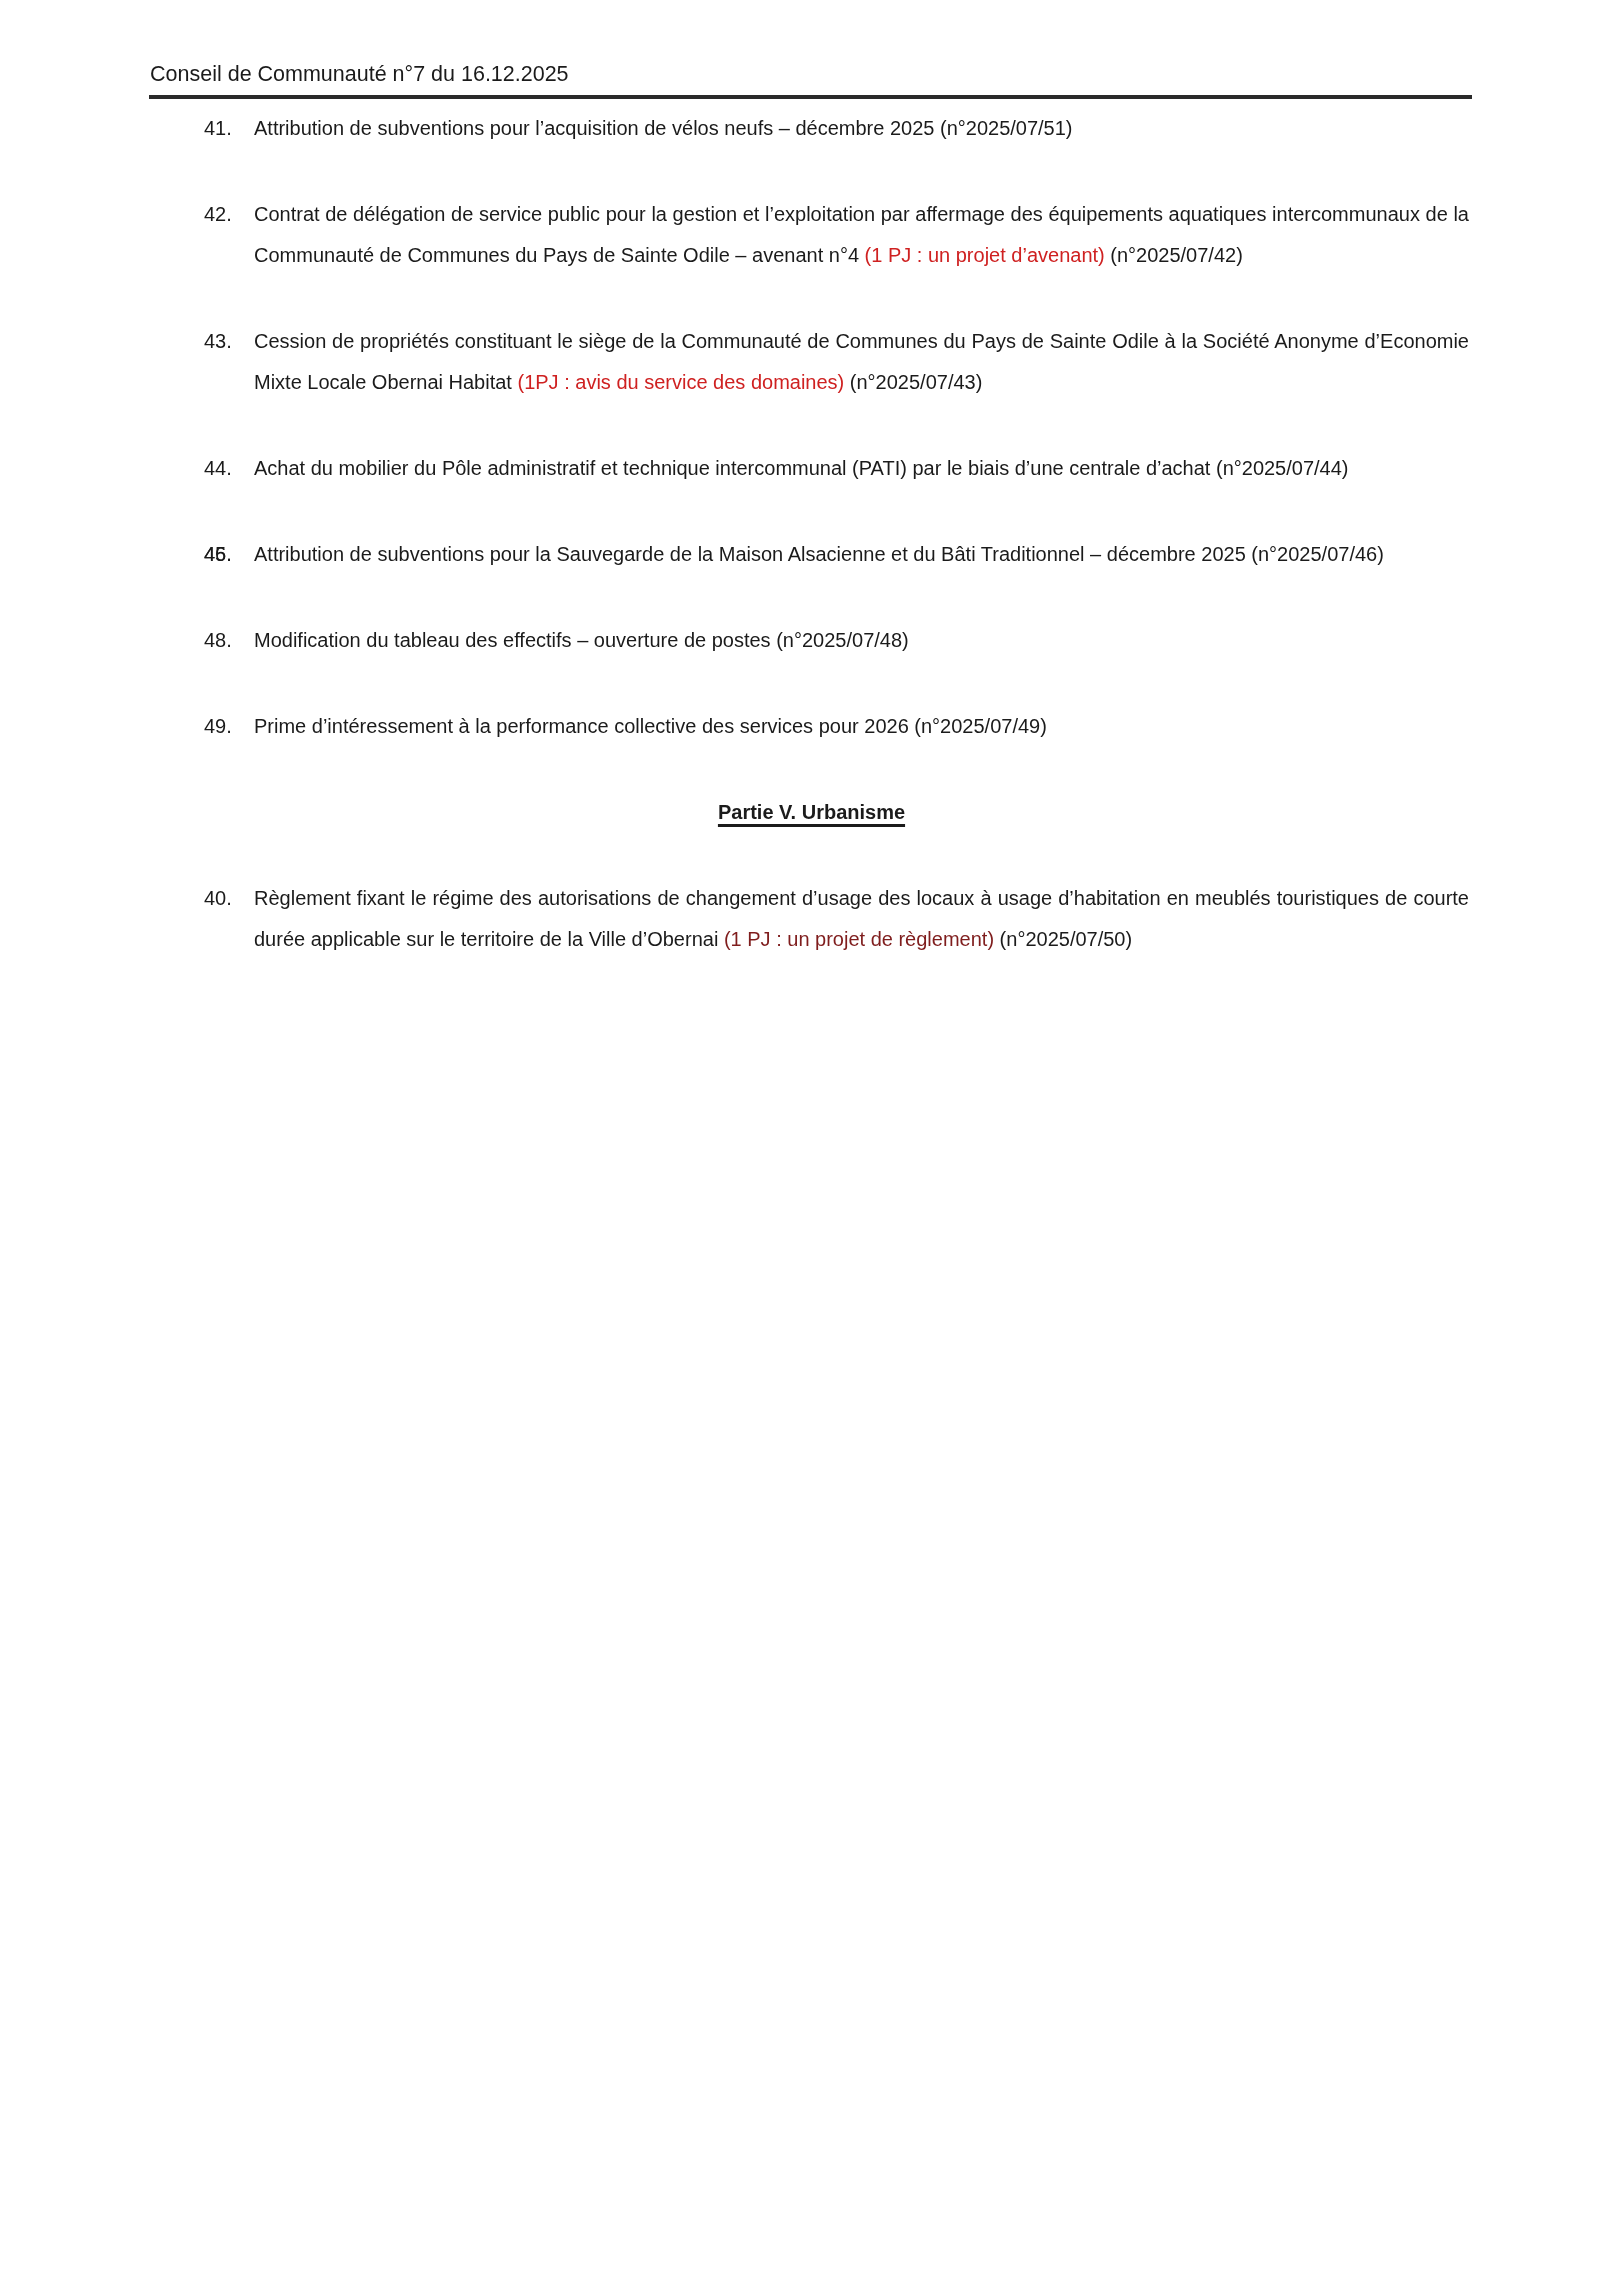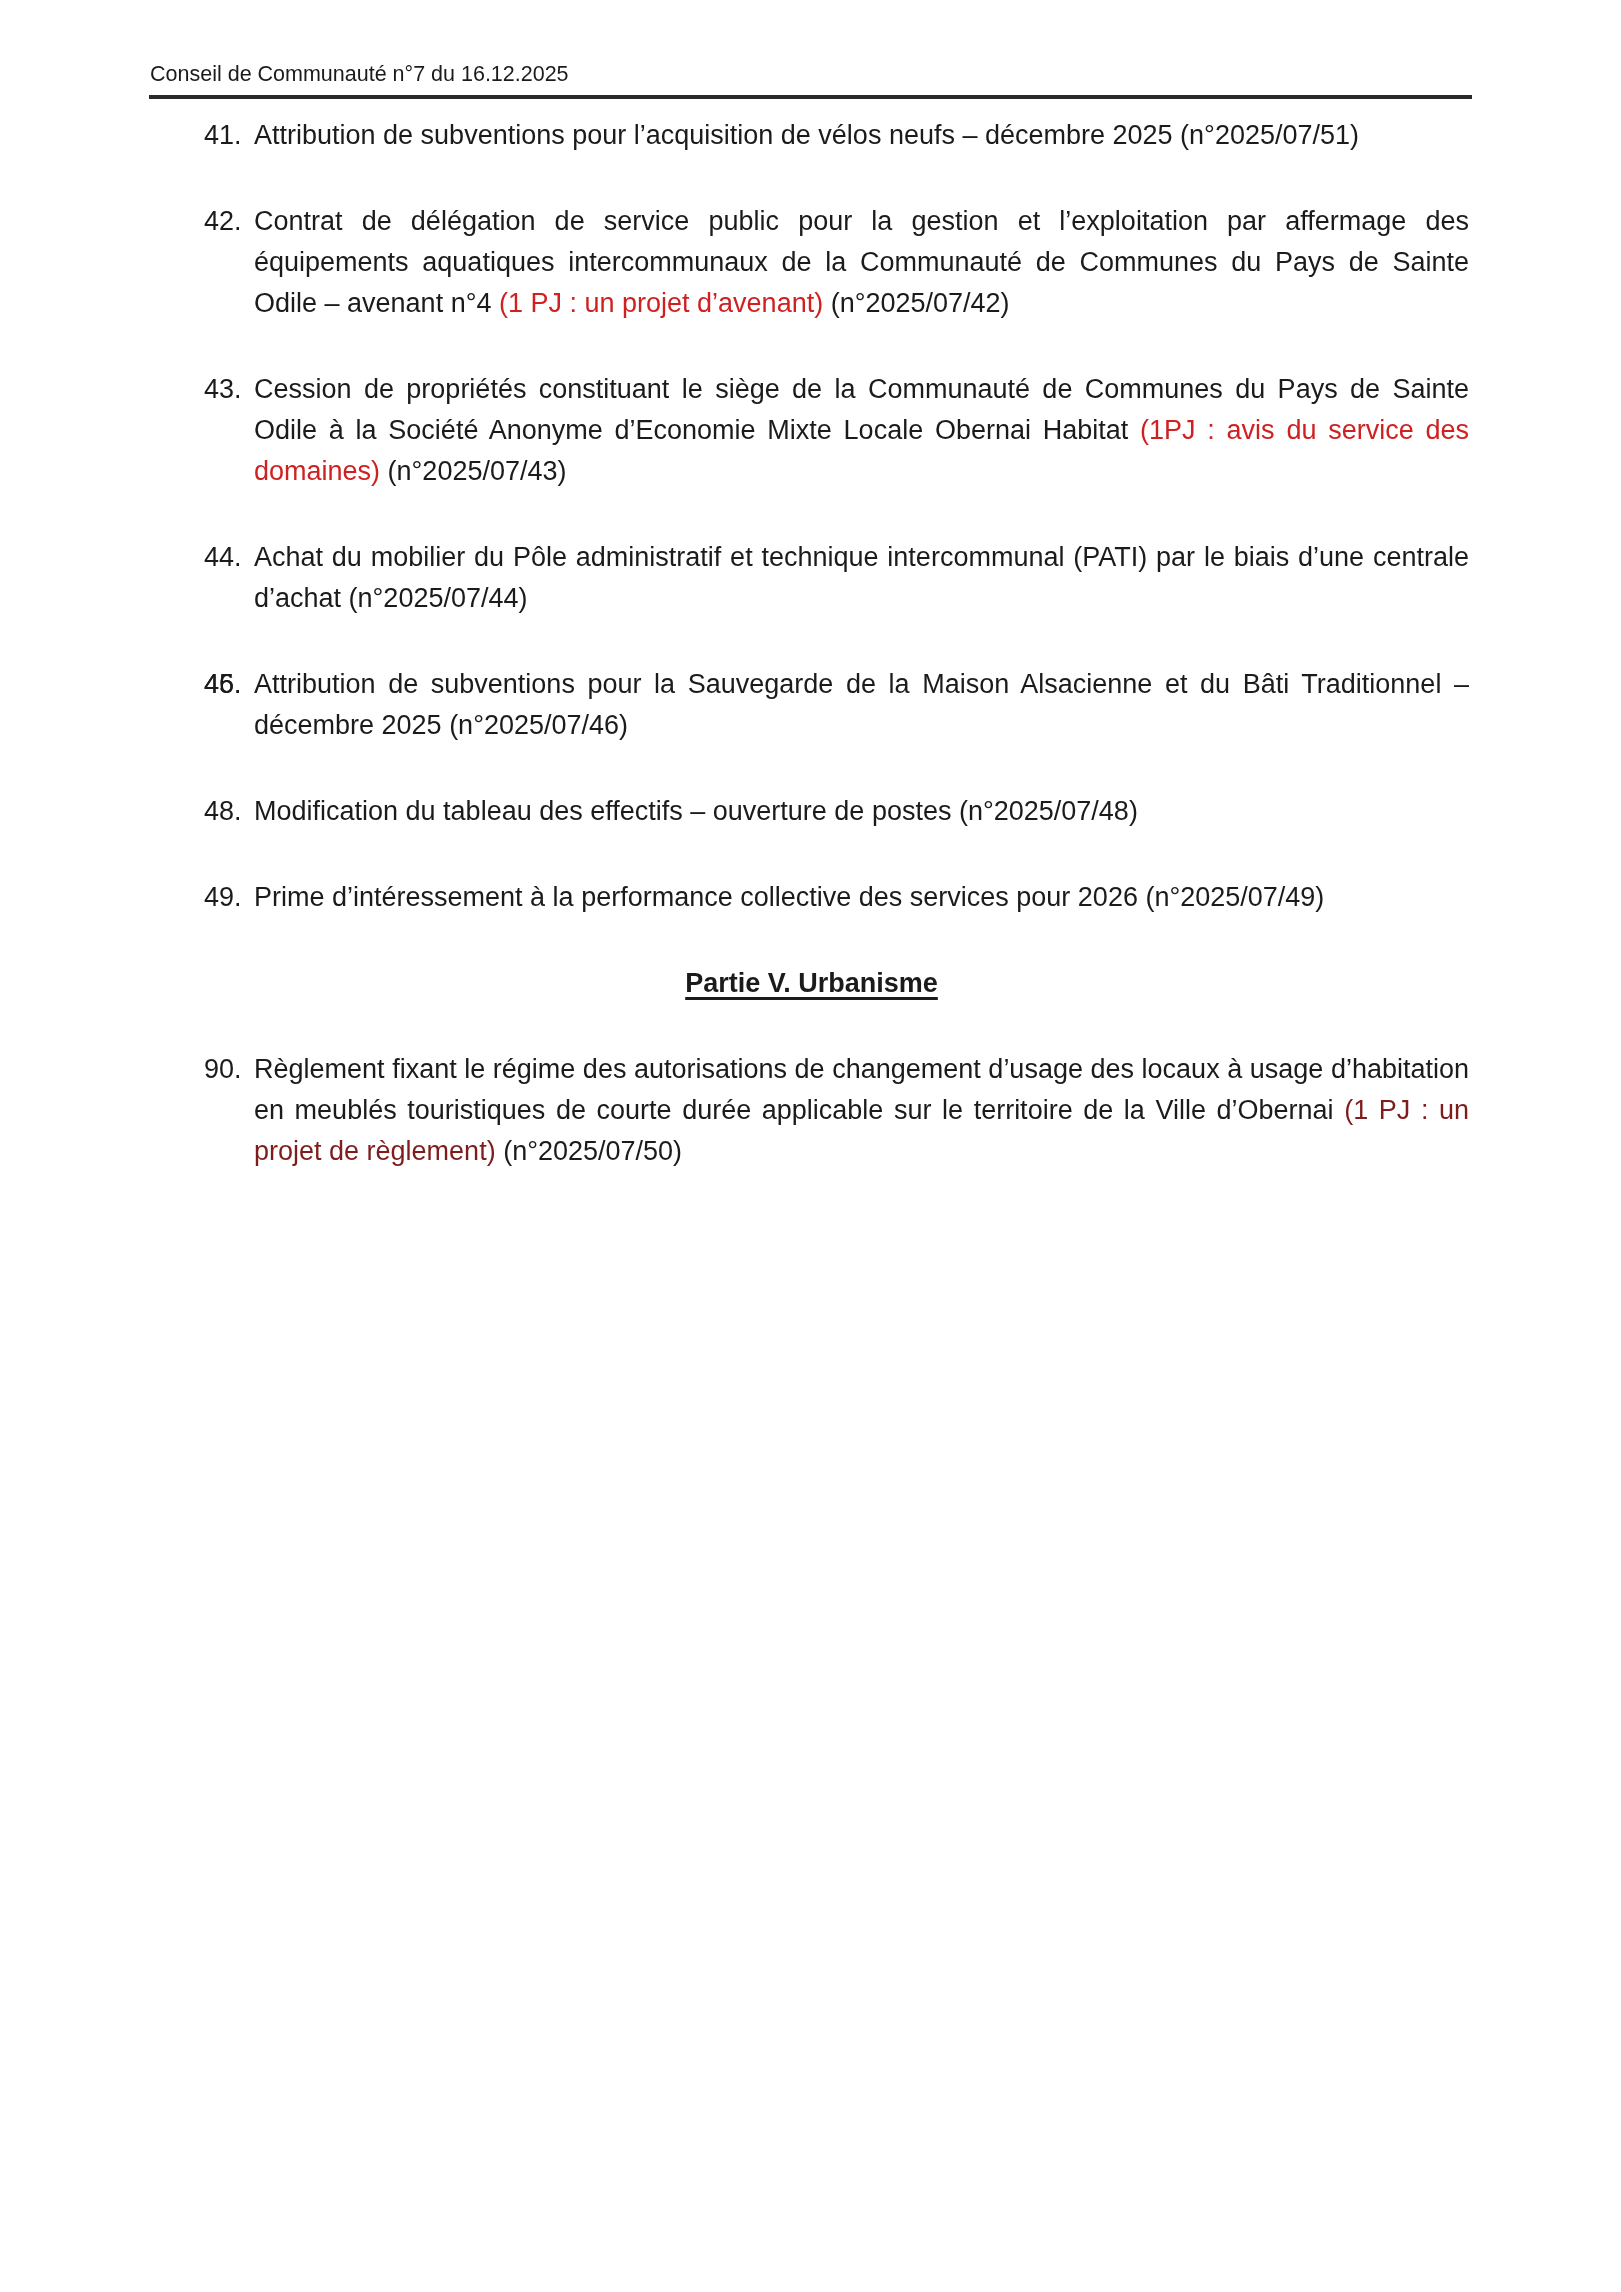--- a/index.html
+++ b/index.html
@@ -31,22 +31,22 @@
     left: 149px;
     right: 149px;
     top: 95px;
     height: 3.6px;
     background: #2a2a2a;
   }
   .content {
     position: absolute;
     left: 154px;
     right: 152px;
-    top: 115px;
-    font-size: 27px;
+    top: 108px;
+    font-size: 20px;
     line-height: 41px;
   }
   .agenda-item {
     position: relative;
     margin: 0 0 45px 0;
     padding-left: 100px;
     text-align: justify;
   }
   .agenda-item .item-number {
     position: absolute;
@@ -75,16 +75,16 @@
   <div class="content">
       <div class="agenda-item"><span class="item-number">41.</span><span>Attribution de subventions pour l’acquisition de vélos neufs – décembre 2025 (n°2025/07/51)</span></div>
       <div class="agenda-item"><span class="item-number">42.</span><span>Contrat de délégation de service public pour la gestion et l’exploitation par affermage des équipements aquatiques intercommunaux de la Communauté de Communes du Pays de Sainte Odile – avenant n°4 </span><span style="color: rgb(207, 33, 33);">(1 PJ : un projet d’avenant)</span><span> (n°2025/07/42)</span></div>
       <div class="agenda-item"><span class="item-number">43.</span><span>Cession de propriétés constituant le siège de la Communauté de Communes du Pays de Sainte Odile à la Société Anonyme d’Economie Mixte Locale Obernai Habitat </span><span style="color: rgb(207, 33, 33);">(1PJ : avis du service des domaines)</span><span> (n°2025/07/43)</span></div>
       <div class="agenda-item"><span class="item-number">44.</span><span>Achat du mobilier du Pôle administratif et technique intercommunal (PATI) par le biais d’une centrale d’achat (n°2025/07/44)</span></div>
       <div class="agenda-item"><span class="item-number">45.</span></div>
       <div class="agenda-item"><span class="item-number">46.</span><span>Attribution de subventions pour la Sauvegarde de la Maison Alsacienne et du Bâti Traditionnel – décembre 2025 (n°2025/07/46)</span></div>
       <div class="agenda-item"><span class="item-number">48.</span><span>Modification du tableau des effectifs – ouverture de postes (n°2025/07/48)</span></div>
       <div class="agenda-item"><span class="item-number">49.</span><span>Prime d’intéressement à la performance collective des services pour 2026 (n°2025/07/49)</span></div>
       <div class="section-heading"><span class="heading-text">Partie V. Urbanisme</span></div>
-      <div class="agenda-item"><span class="item-number">90.</span><span>Règlement fixant le régime des autorisations de changement d’usage des locaux à usage d’habitation en meublés touristiques de courte durée applicable sur le territoire de la Ville d’Obernai </span><span style="color: #7f1d1d;">(1 PJ : un projet de règlement)</span><span> (n°2025/07/50)</span></div>
+      <div class="agenda-item"><span class="item-number">40.</span><span>Règlement fixant le régime des autorisations de changement d’usage des locaux à usage d’habitation en meublés touristiques de courte durée applicable sur le territoire de la Ville d’Obernai </span><span style="color: #7f1d1d;">(1 PJ : un projet de règlement)</span><span> (n°2025/07/50)</span></div>
     </div>
 </div>
 
 
 </body></html>

